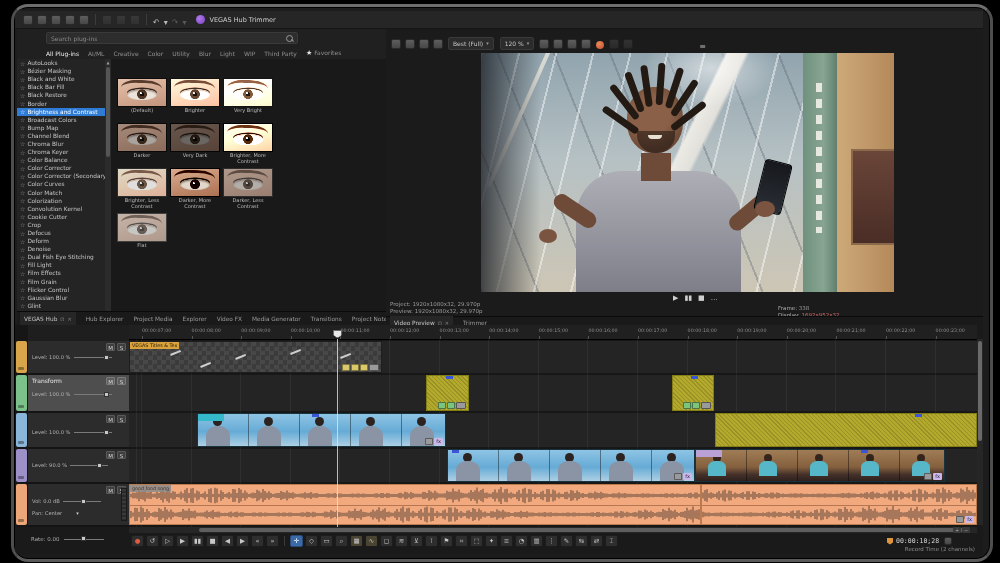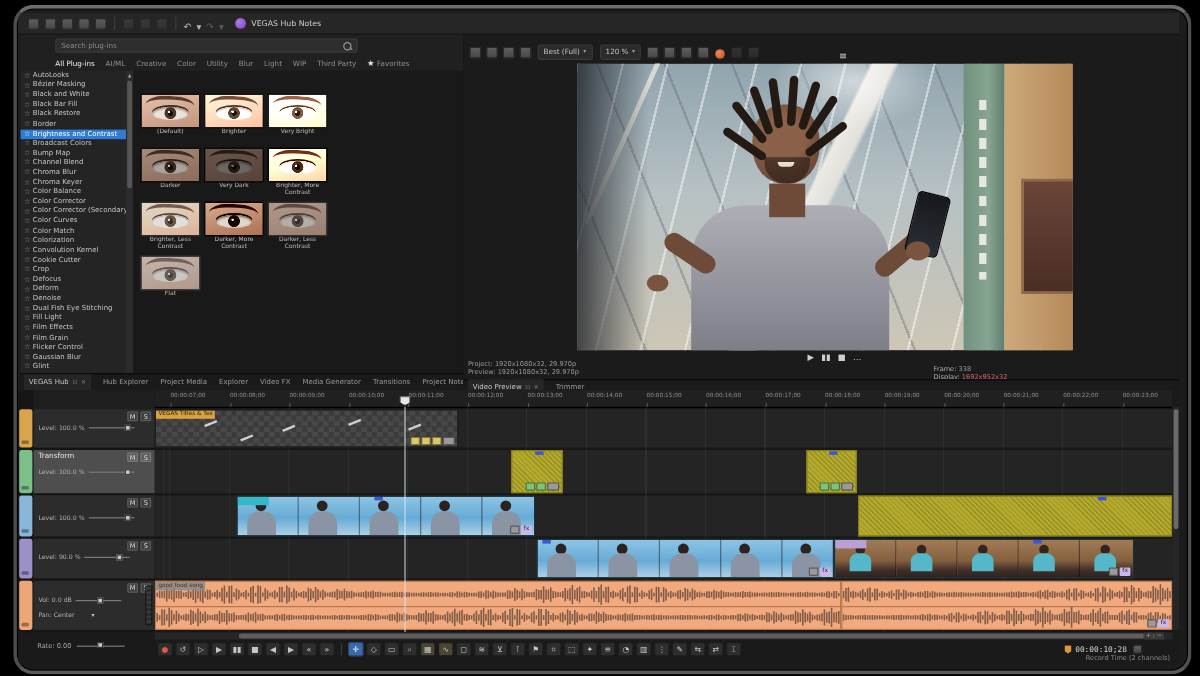--- a/index.html
+++ b/index.html
@@ -177,21 +177,21 @@
 </head>
 <body>
 
 <div class="stage">
  <div class="frame">
   <div class="app">
 
     <div id="topbar">
       <span id="topbar-icons"><span class="chip"></span><span class="chip"></span><span class="chip"></span><span class="chip"></span><span class="chip"></span><span class="tb-sep"></span><span class="chip dim"></span><span class="chip dim"></span><span class="chip dim"></span><span class="tb-sep"></span><span class="chip t">↶</span><span class="chip t">▾</span><span class="chip t" style="opacity: 0.35;">↷</span><span class="chip t" style="opacity: 0.35;">▾</span></span>
       <span class="hubdot"></span>
-      <span class="hubtext">VEGAS Hub Notes</span>
+      <span class="hubtext">VEGAS Hub Trimmer</span>
     </div>
 
     <div id="dock">
       <div id="searchbox">
         <span id="search-ph">Search plug-ins</span>
         <span class="mag"></span>
       </div>
       <div id="plugin-tabs">
             <span class="ptab active">All Plug-ins</span>
             <span class="ptab">AI/ML</span>

